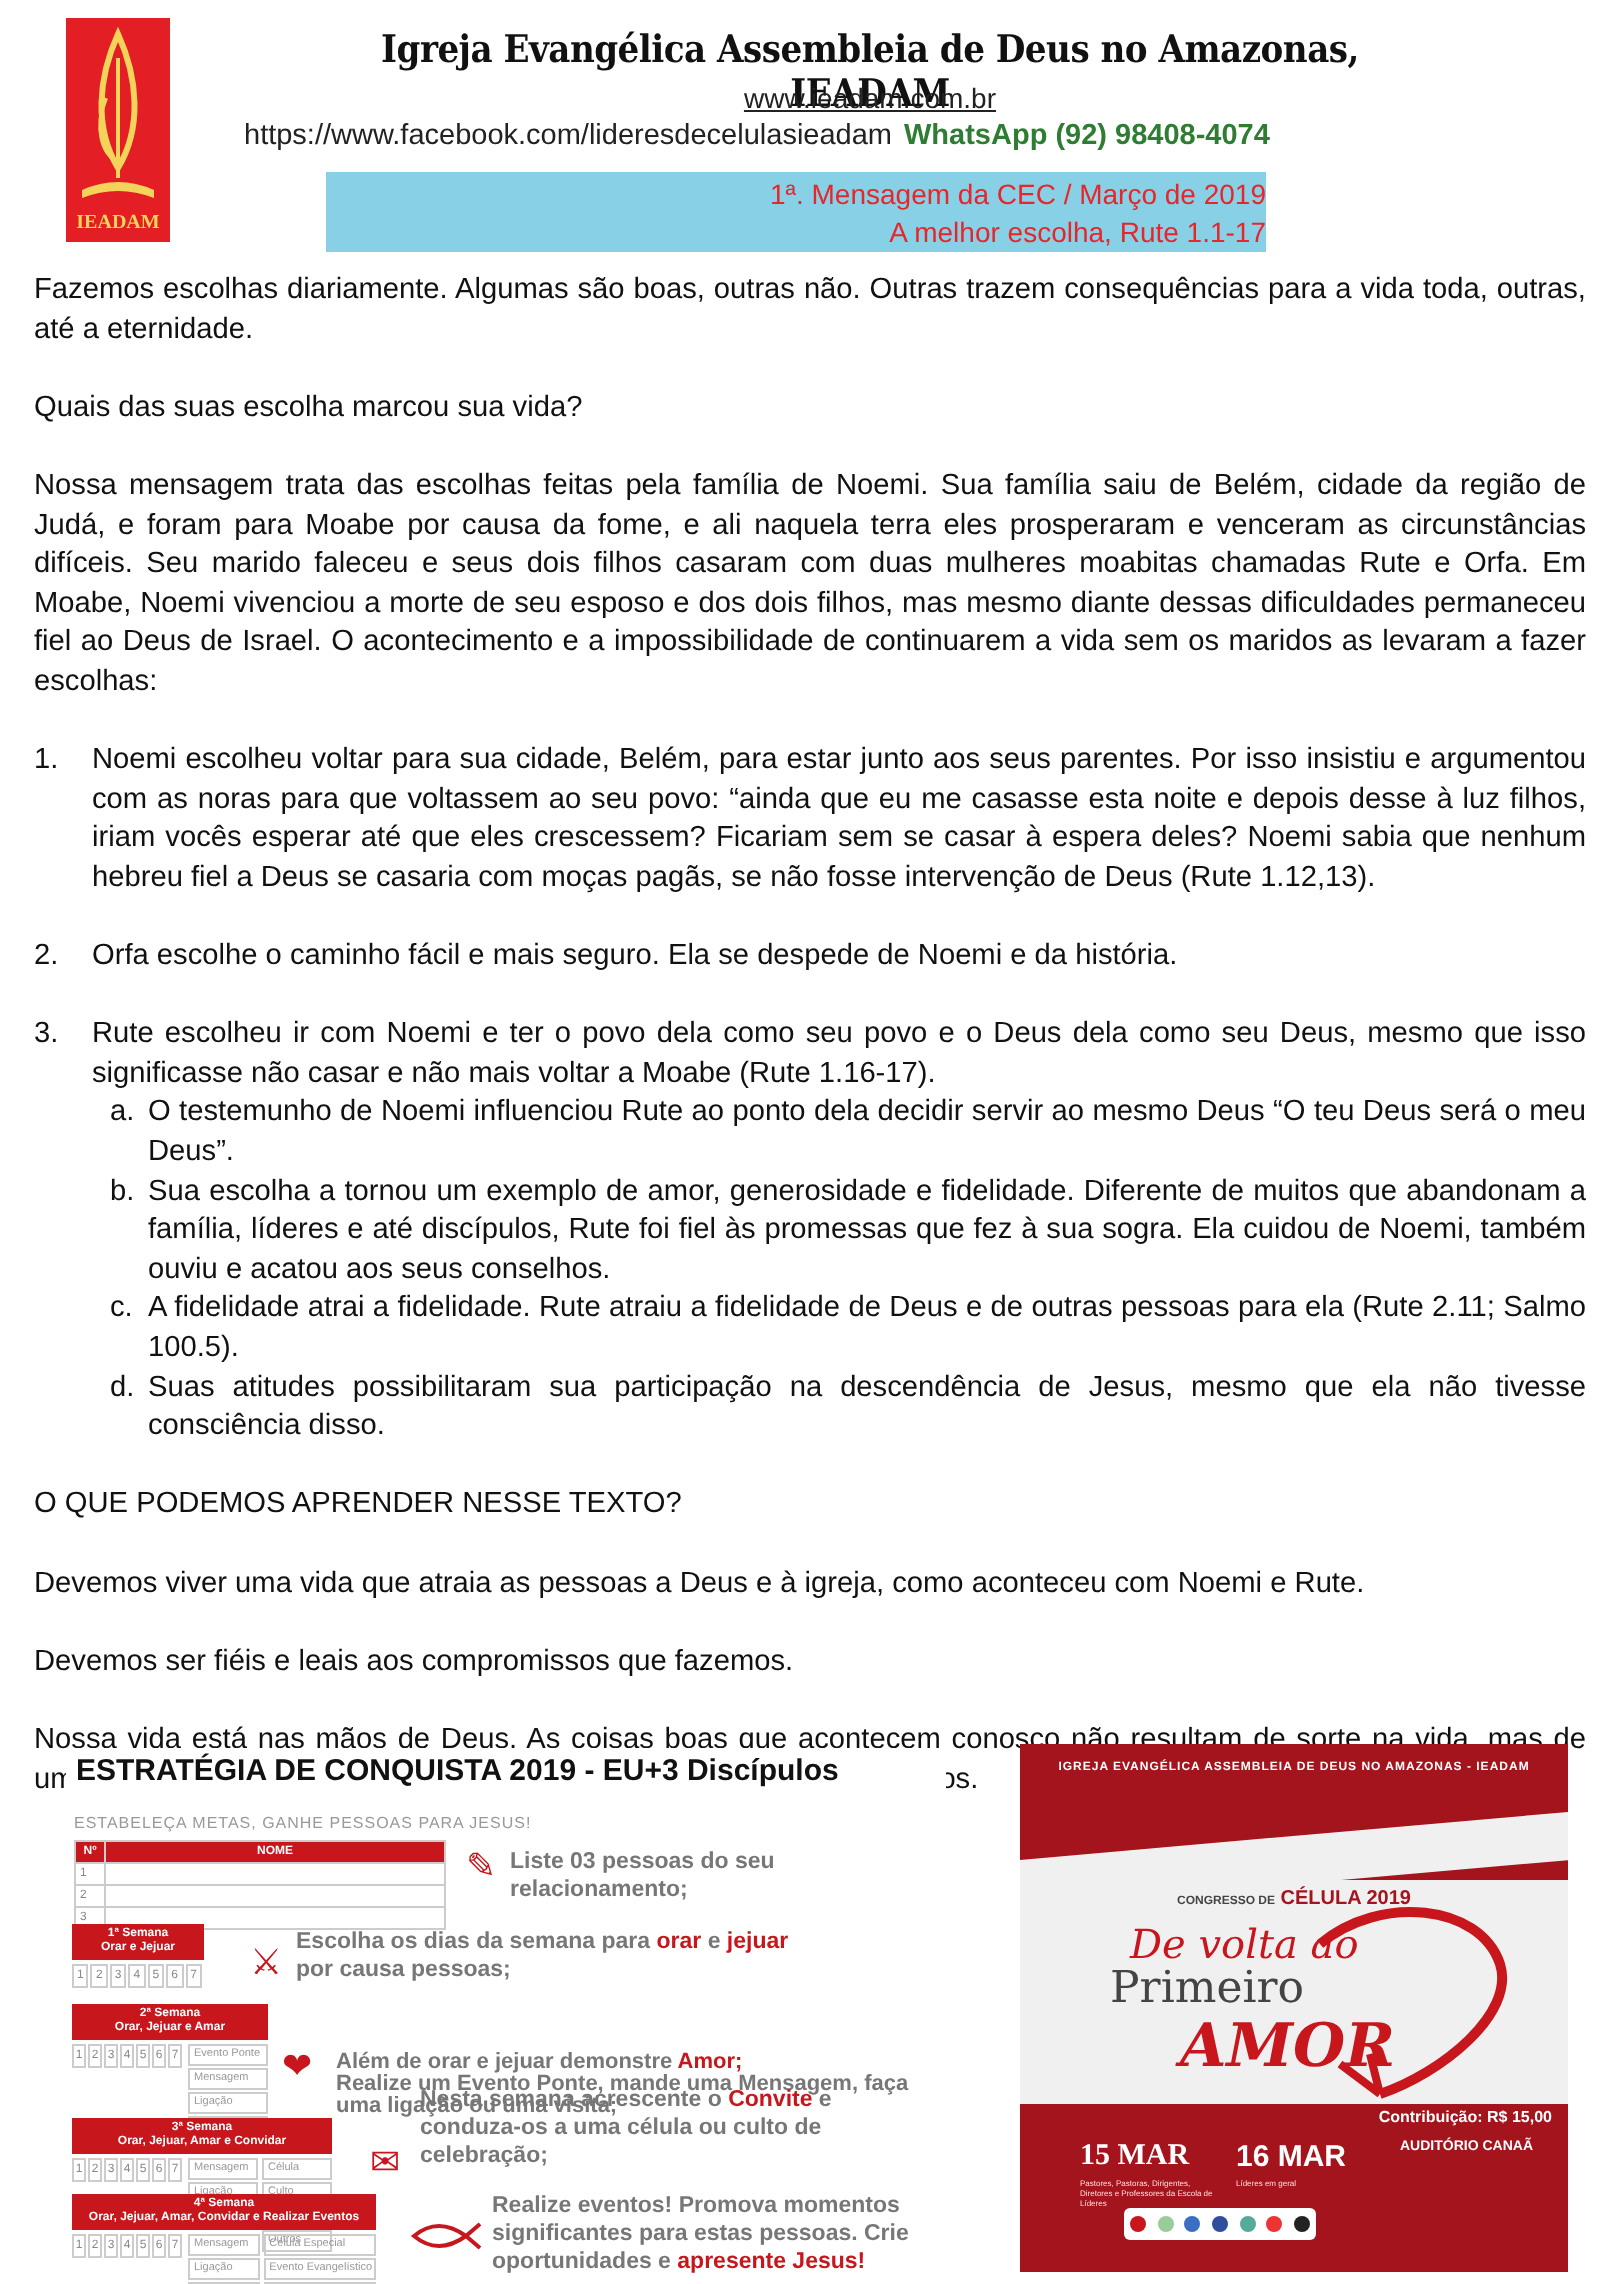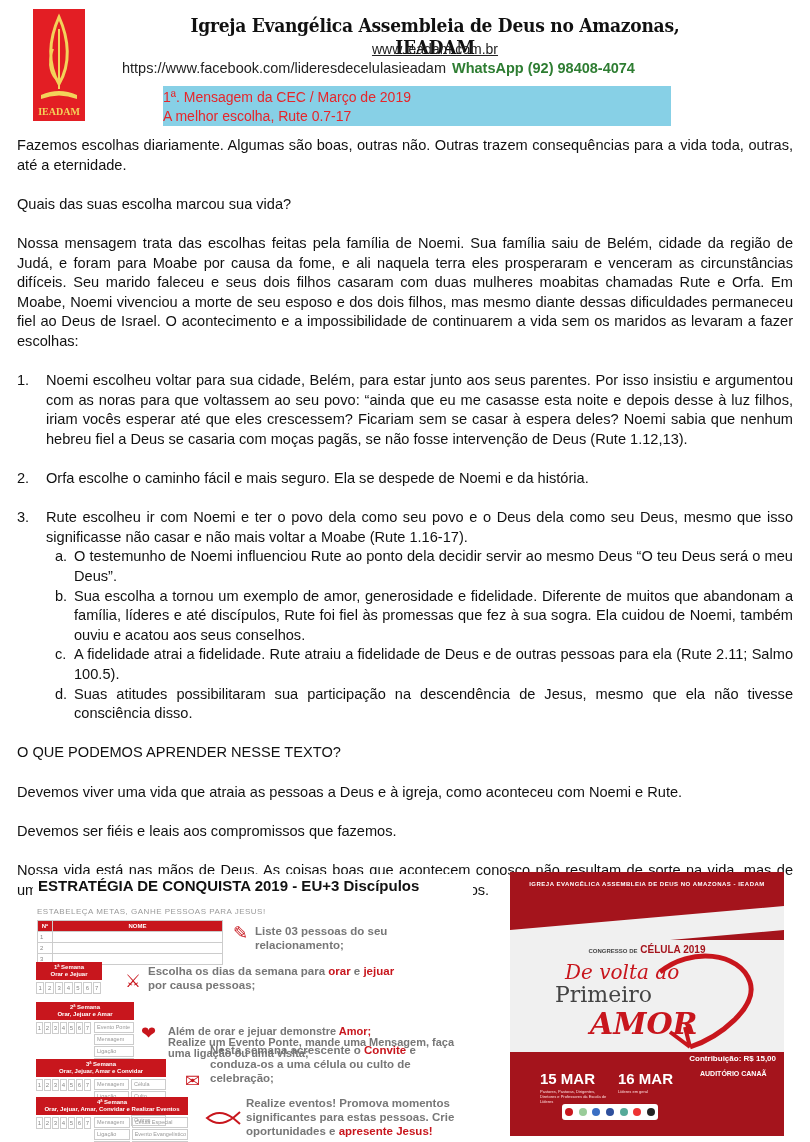--- a/index.html
+++ b/index.html
@@ -4,21 +4,21 @@
 <style>
   html, body { margin:0; padding:0; background:#ffffff; }
   body { width:810px; height:1142px; position:relative; overflow:hidden; font-family:"Liberation Sans", sans-serif; color:#111; }
   .logo { position:absolute; left:33px; top:9px; width:52px; height:112px; background:#e31e24; }
   .logo svg { position:absolute; left:0; top:0; }
   .logo-text { position:absolute; left:0; bottom:4px; width:100%; text-align:center; font-family:"Liberation Serif", serif; font-weight:bold; font-size:10px; color:#f3d35a; }
   .hdr-title { position:absolute; left:140px; top:14px; width:590px; text-align:center; font-family:"DejaVu Serif", serif; font-size:19px; letter-spacing:-0.3px; color:#111; font-weight:bold; transform:scaleX(0.9); transform-origin:center; }
   .hdr-site { position:absolute; left:140px; top:41px; width:590px; text-align:center; font-size:14px; color:#222;text-decoration:underline; }
   .hdr-fb { position:absolute; left:122px; top:60px; font-size:14.5px; color:#222; white-space:nowrap; }
   .hdr-fb .wa { color:#2e7d32; font-weight:bold; margin-left:6px; }
-  .banner { position:absolute; left:163px; top:86px; width:508px; height:40px; background:#87d0e6; text-align:left; color:#e6262b; font-size:14px; line-height:19px; padding-top:2px; box-sizing:border-box; }
+  .banner { position:absolute; left:163px; top:86px; width:470px; height:40px; background:#87d0e6; text-align:right; color:#e6262b; font-size:14px; line-height:19px; padding-top:2px; box-sizing:border-box; }
   .content { position:absolute; left:17px; top:136px; width:776px; font-size:14.6px; line-height:19.6px; color:#111; }
   .content p { margin:0 0 19.6px 0; text-align:justify; }
   .ol-item { position:relative; padding-left:29px; text-align:justify; margin-bottom:19.6px; }
   .ol-item .num { position:absolute; left:0; top:0; }
   .sub-item { position:relative; padding-left:57px; text-align:justify; }
   .sub-item .num { position:absolute; left:38px; top:0; }
   .lesson-title { margin:0; }
   .lesson { margin:0; }
   
   .strategy { position:absolute; left:33px; top:874px; width:440px; height:268px; background:#fff; }
@@ -41,21 +41,21 @@
   .poster-top .org { position:absolute; left:0; top:8px; width:100%; text-align:center; color:#fff; font-size:6px; font-weight:bold; letter-spacing:0.5px; line-height:8px; }
   .poster-top .slash { position:absolute; left:0; bottom:-14px; width:120%; height:24px; background:#f0f0f0; transform:rotate(-5deg); transform-origin:left; }
   .poster-congress { position:absolute; left:0; top:72px; width:100%; text-align:center; font-size:10px; font-weight:bold; color:#a4141c; }
   .poster-congress small { font-size:6px; color:#444; }
   .poster-script1 { position:absolute; left:55px; top:88px; font-family:"DejaVu Serif", serif; font-style:italic; font-size:20px; color:#c8161d; }
   .poster-script2 { position:absolute; left:45px; top:110px; font-family:"DejaVu Serif", serif; font-size:22px; color:#444; }
   .poster-script3 { position:absolute; left:80px; top:134px; font-family:"DejaVu Serif", serif; font-style:italic; font-size:30px; color:#c8161d; font-weight:bold; }
   .poster-heart { position:absolute; left:140px; top:80px; }
   .poster-bottom { position:absolute; left:0; top:180px; width:100%; height:84px; background:#a4141c; }
   .poster-bottom .contrib { position:absolute; right:8px; top:2px; color:#fff; font-size:8px; font-weight:bold; }
-  .poster-bottom .d1 { position:absolute; left:30px; top:18px; color:#fff; font-size:15px; font-weight:bold; }
+  .poster-bottom .d1 { position:absolute; left:30px; top:18px; color:#fff; font-size:15px; font-weight:bold;font-family:Liberation Serif, serif; }
   .poster-bottom .d2 { position:absolute; left:108px; top:18px; color:#fff; font-size:15px; font-weight:bold; }
   .poster-bottom .venue { position:absolute; left:190px; top:18px; color:#fff; font-size:7px; font-weight:bold; line-height:8px; }
   .poster-bottom .sub1 { position:absolute; left:30px; top:37px; color:#fdd; font-size:4px; width:70px; line-height:5px; }
   .poster-bottom .sub2 { position:absolute; left:108px; top:37px; color:#fdd; font-size:4px; }
   .sponsors { position:absolute; left:52px; top:52px; width:96px; height:16px; background:#fff; border-radius:3px; display:flex; justify-content:space-around; align-items:center; }
   .sponsors span { width:8px; height:8px; border-radius:50%; display:inline-block; }
 </style>
 </head>
 <body>
 
@@ -68,21 +68,21 @@
   </svg>
   <div class="logo-text">IEADAM</div>
 </div>
 <div class="hdr-title">Igreja Evangélica Assembleia de Deus no Amazonas, IEADAM</div>
 <div class="hdr-site">www.ieadam.com.br</div>
 <div class="hdr-fb">
   <span>https://www.facebook.com/lideresdecelulasieadam</span><span class="wa">WhatsApp (92) 98408-4074</span>
 </div>
 <div class="banner">
   <div>1ª. Mensagem da CEC / Março de 2019</div>
-  <div>A melhor escolha, Rute 0.7-17</div>
+  <div>A melhor escolha, Rute 1.1-17</div>
 </div>
 
 <div class="content">
   <p>Fazemos escolhas diariamente. Algumas são boas, outras não. Outras trazem consequências para a vida toda, outras, até a eternidade.</p>
   <p>Quais das suas escolha marcou sua vida?</p>
   <p>Nossa mensagem trata das escolhas feitas pela família de Noemi. Sua família saiu de Belém, cidade da região de Judá, e foram para Moabe por causa da fome, e ali naquela terra eles prosperaram e venceram as circunstâncias difíceis. Seu marido faleceu e seus dois filhos casaram com duas mulheres moabitas chamadas Rute e Orfa. Em Moabe, Noemi vivenciou a morte de seu esposo e dos dois filhos, mas mesmo diante dessas dificuldades permaneceu fiel ao Deus de Israel. O acontecimento e a impossibilidade de continuarem a vida sem os maridos as levaram a fazer escolhas:</p>
   <div class="ol-item"><span class="num">1.</span><span>Noemi escolheu voltar para sua cidade, Belém, para estar junto aos seus parentes. Por isso insistiu e argumentou com as noras para que voltassem ao seu povo: “ainda que eu me casasse esta noite e depois desse à luz filhos, iriam vocês esperar até que eles crescessem? Ficariam sem se casar à espera deles? Noemi sabia que nenhum hebreu fiel a Deus se casaria com moças pagãs, se não fosse intervenção de Deus (Rute 1.12,13).</span></div>
   <div class="ol-item"><span class="num">2.</span><span>Orfa escolhe o caminho fácil e mais seguro. Ela se despede de Noemi e da história.</span></div>
   <div class="ol-item" style="margin-bottom:0"><span class="num">3.</span><span>Rute escolheu ir com Noemi e ter o povo dela como seu povo e o Deus dela como seu Deus, mesmo que isso significasse não casar e não mais voltar a Moabe (Rute 1.16-17).</span></div>
   <div class="sub-item"><span class="num">a.</span><span>O testemunho de Noemi influenciou Rute ao ponto dela decidir servir ao mesmo Deus  “O teu Deus será o meu Deus”.</span></div>

